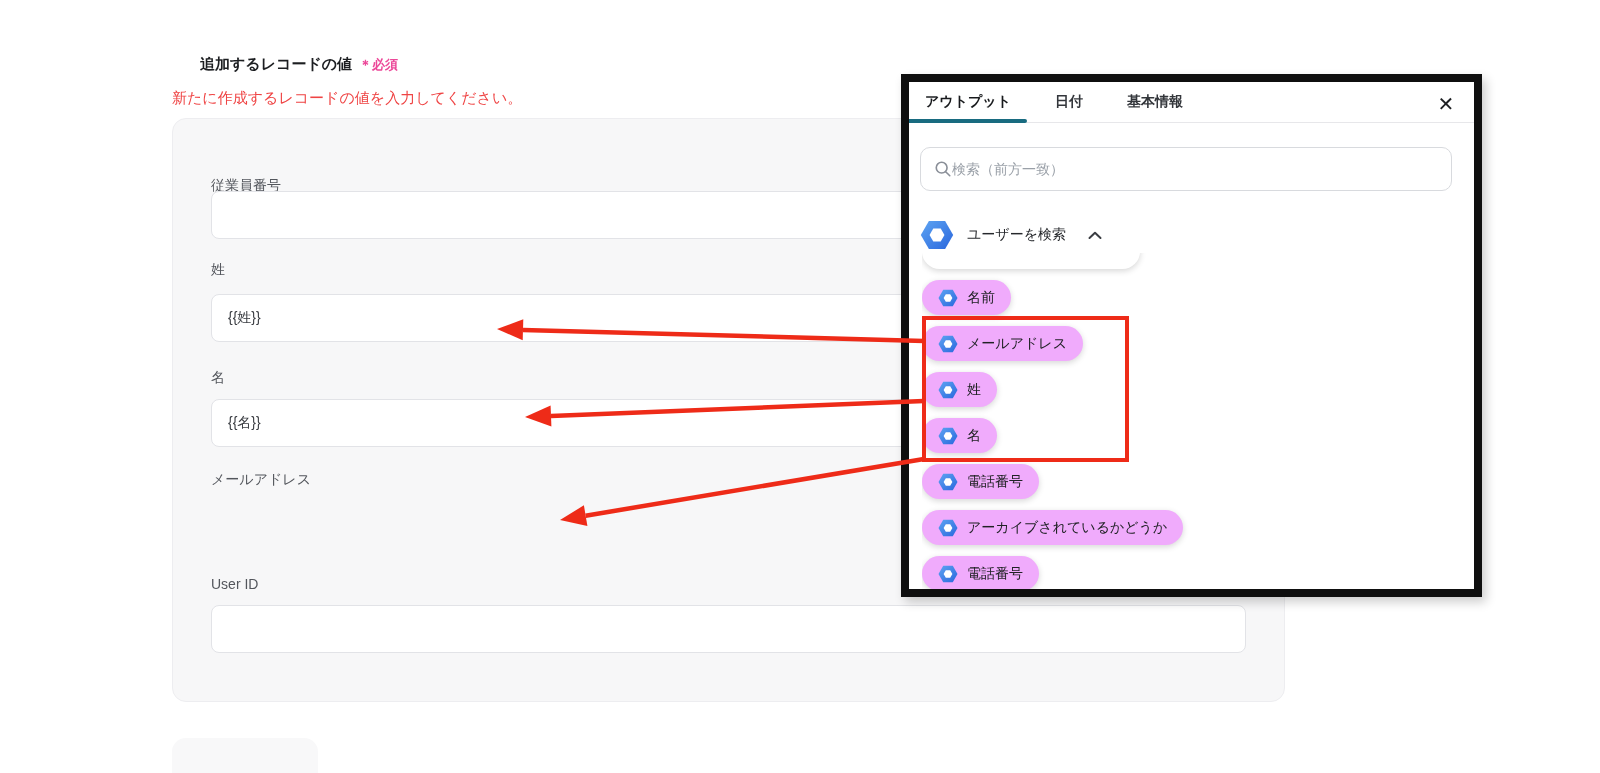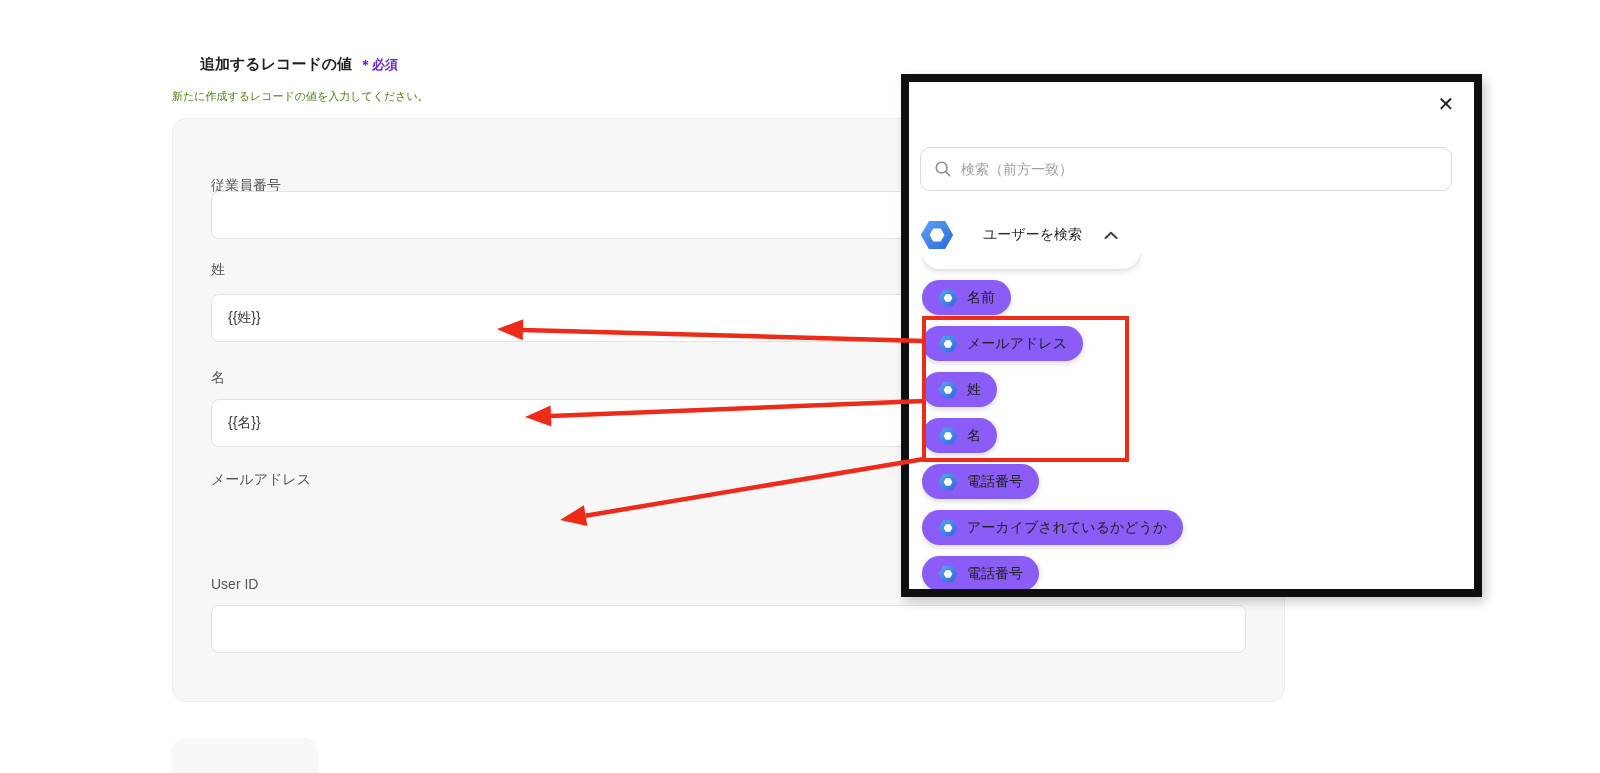--- a/index.html
+++ b/index.html
@@ -6,22 +6,22 @@
   html,body { width:1600px; height:773px; }
   body {
     position:relative; overflow:hidden; background:#ffffff;
     font-family:"Liberation Sans","DejaVu Sans",sans-serif;
     color:#1c1e21;
   }
 
   
   .page-title { position:absolute; left:172px; top:55px; font-size:15px; font-weight:700;
     display:flex; align-items:center; gap:7px;margin-left:28px; }
-  .required-badge { color:#6d28d9; font-size:13px; font-weight:700; }
-  .page-subtitle { position:absolute; left:172px; top:89px; font-size:11px; color:#4d7c0f; }
+  .required-badge { color:#ec4899; font-size:13px; font-weight:700; }
+  .page-subtitle { position:absolute; left:172px; top:89px; font-size:15px; color:#ef4444; }
 
   
   .card { position:absolute; left:172px; top:118px; width:1113px; height:584px;
     background:#f7f7f8; border:1px solid #ededf0; border-radius:14px; }
   .field-label { position:absolute; left:38px; font-size:14px; font-weight:500; color:#53565c; }
   .field-input { position:absolute; left:38px; width:1035px; height:48px;
     background:#fff; border:1px solid #e2e3e7; border-radius:8px;
     font-size:14px; color:#3a3d42; padding:0 16px; outline:none;
     font-family:"Liberation Sans","DejaVu Sans",sans-serif; }
   .lt-0{top:58px}.li-0{top:72px}
@@ -45,35 +45,35 @@
   .tab + .tab { margin-left:12px; }
   .tab.active { color:#17191c; font-weight:700; }
   .tab.active::after { content:""; position:absolute; left:0; right:0; bottom:-1px;
     height:4px; background:#186b80; border-radius:0 2px 2px 0; }
   .close-btn { position:absolute; right:14px; top:8px; width:28px; height:28px;
     display:flex; align-items:center; justify-content:center;
     font-size:20px; color:#1c1e21; background:none; border:none; cursor:pointer; }
 
   .search-box { position:absolute; left:11px; top:65px; width:532px; height:44px;
     border:1px solid #d8dade; border-radius:10px; background:#fff;
-    display:flex; align-items:center; gap:9px; padding:0 13px; }
+    display:flex; align-items:center; padding:0 13px; }
   .search-input { flex:1; border:none; outline:none; background:transparent;
     font-size:14px; color:#333; font-family:"Liberation Sans","DejaVu Sans",sans-serif; }
   .search-input::placeholder { color:#9aa0a8; }
 
   .section-head { position:absolute; left:11px; top:136px; display:flex; align-items:center; gap:13px; cursor:pointer; }
-  .section-label { font-size:14px; font-weight:500; color:#26282c;margin-left:16px; }
+  .section-label { font-size:14px; font-weight:500; color:#26282c; }
   .hex-lg { width:34px; height:34px; flex:0 0 auto; }
   .hex-sm { width:20px; height:20px; flex:0 0 auto; }
   .chev { margin-left:9px; }
 
   .out-list { position:absolute; left:13px; top:171px; width:545px; height:338px;
     overflow:hidden; display:flex; flex-direction:column; align-items:flex-start; gap:11px; }
   .pill { display:flex; align-items:center; gap:9px; height:36px; padding:0 16px;
-    background:#8b5cf6; border-radius:18px; box-shadow:0 2px 6px rgba(0,0,0,0.16);
+    background:#f0abfc; border-radius:18px; box-shadow:0 2px 6px rgba(0,0,0,0.16);
     font-size:14px; color:#202225; white-space:nowrap; cursor:pointer; }
   .pill-cut { width:218px; height:36px; margin-top:-19px; border-radius:18px;
     background:#fff; box-shadow:0 2px 6px rgba(0,0,0,0.16); }
 
   
   .annotations { position:absolute; left:0; top:0; width:1600px; height:773px;
     z-index:60; pointer-events:none; }
 </style>
 </head>
 <body>
@@ -111,20 +111,25 @@
 
   <div class="field-label lt-4">User ID</div>
   <input class="field-input li-4" value="" style="">
 </div>
 
 <div class="bottom-ghost"></div>
 
 <div class="panel">
   <div class="panel-inner">
 
+    <div class="tabs">
+      <div class="tab active">アウトプット</div>
+      <div class="tab">日付</div>
+      <div class="tab">基本情報</div>
+    </div>
     <button class="close-btn">
       <span>✕</span>
     </button>
 
     <div class="search-box">
       <svg width="18" height="18" viewBox="0 0 20 20" fill="none">
         <circle cx="8.5" cy="8.5" r="6" stroke="#8a8f98" stroke-width="1.8"></circle>
         <line x1="13" y1="13" x2="17.5" y2="17.5" stroke="#8a8f98" stroke-width="1.8" stroke-linecap="round"></line>
       </svg>
       <input class="search-input" placeholder="検索（前方一致）" style="">

